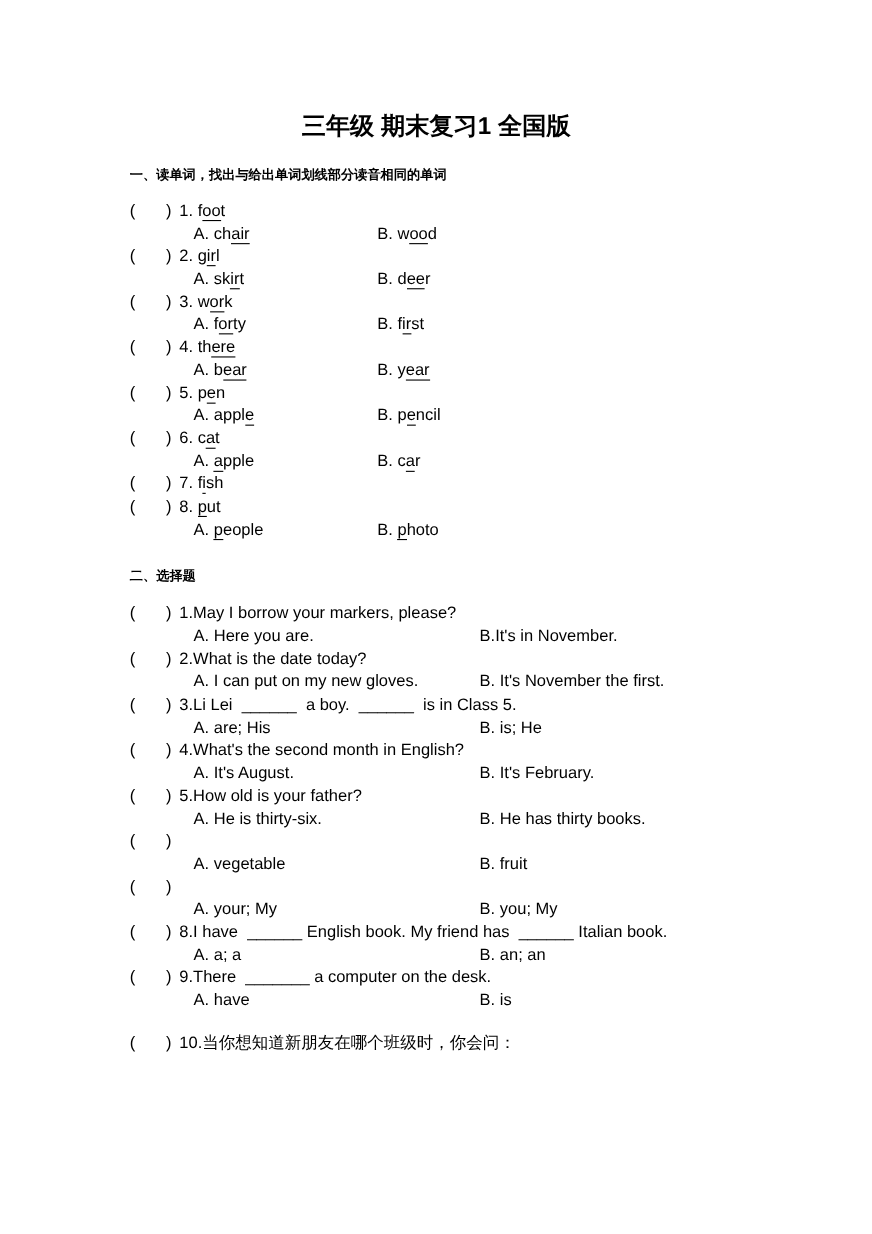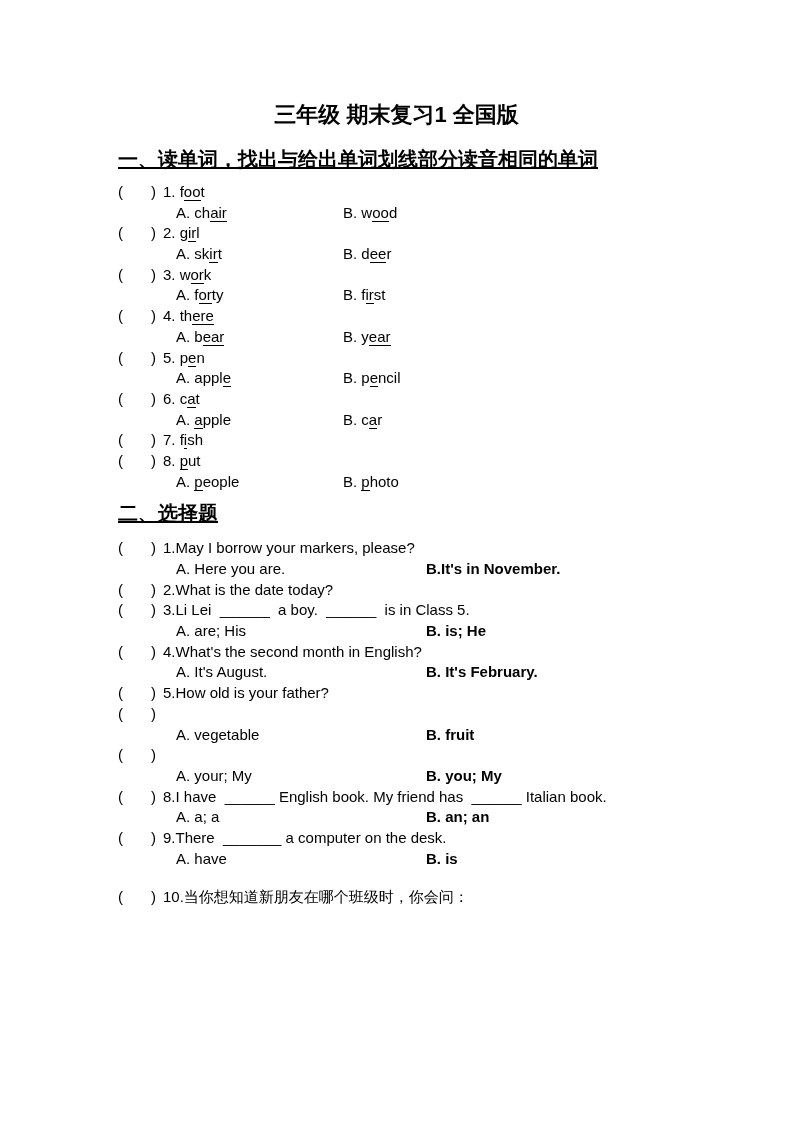--- a/index.html
+++ b/index.html
@@ -7,34 +7,34 @@
   body {
     width: 793px; height: 1122px;
     font-family: "Liberation Sans", sans-serif;
     color: #000; overflow: hidden;
   }
   .page { width: 793px; height: 1122px; padding: 101px 30px 0 118px; background:#fff; }
   .title {
     font-size: 22px; line-height: 27px; font-weight: bold;
     text-align: center; width: 793px; margin-left: -118px;
   }
-  .sec-heading { font-size: 20px; line-height: 24px; font-weight: bold; margin-top: 19px; text-decoration: underline; }
-  .sec-heading.h2 { margin-top: 9px; }
+  .sec-heading { font-size: 12px; line-height: 24px; font-weight: bold; margin-top: 19px; }
+  .sec-heading.h2 { margin-top: 19px; }
   #sec1 { margin-top: 11px; }
   #sec2 { margin-top: 13px; }
   .row { height: 20.7px; line-height: 20.7px; font-size: 15px; white-space: pre; }
   .bracket {
     display: inline-flex; justify-content: space-between;
     width: 38px; margin-right: 7px; vertical-align: baseline;
   }
   .opts { position: relative; }
   .optA { margin-left: 58px; margin-top: 20px; }
   .optB { position: absolute; top: 0; }
   .optB.b1 { left: 225px; }
-  .optB.b2 { left: 308px; font-weight: bold; }
+  .optB.b2 { left: 318px; }
   .cont-text { margin-left: 58px; }
   .u { border-bottom: 1.3px solid #000; }
   .q.gap { margin-top: 18px; }
 </style>
 </head>
 <body>
 
 <div class="page">
   <h1 class="title">三年级 期末复习1 全国版</h1>
   <h2 class="sec-heading">一、读单词，找出与给出单词划线部分读音相同的单词</h2>
@@ -72,31 +72,33 @@
       </div>
     </div>
   <h2 class="sec-heading h2">二、选择题</h2>
   <div id="sec2">
       <div class="q">
         <div class="row stem"><span class="bracket"><span>(</span><span>)</span></span><span class="qt">1.May I borrow your markers, please?</span></div>
         <div class="row opts"><span class="optA">A. Here you are.</span><span class="optB b2">B.It's in November.</span></div>
       </div>
       <div class="q">
         <div class="row stem"><span class="bracket"><span>(</span><span>)</span></span><span class="qt">2.What is the date today?</span></div>
+        <div class="row opts"><span class="optA">A. I can put on my new gloves.</span><span class="optB b2">B. It's November the first.</span></div>
       </div>
       <div class="q">
         <div class="row stem"><span class="bracket"><span>(</span><span>)</span></span><span class="qt">3.Li Lei  ______  a boy.  ______  is in Class 5.</span></div>
         <div class="row opts"><span class="optA">A. are; His</span><span class="optB b2">B. is; He</span></div>
       </div>
       <div class="q">
         <div class="row stem"><span class="bracket"><span>(</span><span>)</span></span><span class="qt">4.What's the second month in English?</span></div>
         <div class="row opts"><span class="optA">A. It's August.</span><span class="optB b2">B. It's February.</span></div>
       </div>
       <div class="q">
         <div class="row stem"><span class="bracket"><span>(</span><span>)</span></span><span class="qt">5.How old is your father?</span></div>
+        <div class="row opts"><span class="optA">A. He is thirty-six.</span><span class="optB b2">B. He has thirty books.</span></div>
       </div>
       <div class="q">
         <div class="row stem"><span class="bracket"><span>(</span><span>)</span></span></div>
         <div class="row opts"><span class="optA">A. vegetable</span><span class="optB b2">B. fruit</span></div>
       </div>
       <div class="q">
         <div class="row stem"><span class="bracket"><span>(</span><span>)</span></span></div>
         <div class="row opts"><span class="optA">A. your; My</span><span class="optB b2">B. you; My</span></div>
       </div>
       <div class="q">

